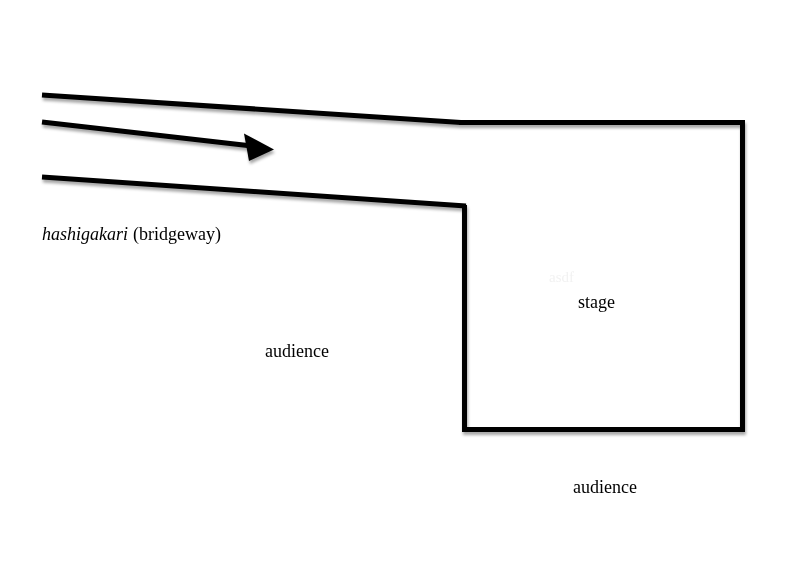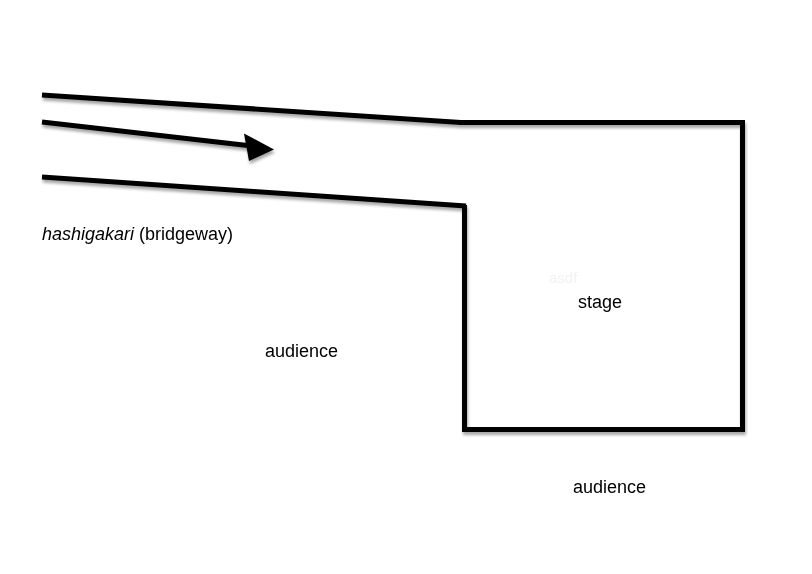--- a/index.html
+++ b/index.html
@@ -6,21 +6,21 @@
     margin: 0;
     padding: 0;
     background: #ffffff;
   }
   .canvas {
     position: relative;
     width: 812px;
     height: 574px;
     background: #ffffff;
     overflow: hidden;
-    font-family: Liberation Sans, sans-serif;
+    font-family: Liberation Serif, serif;
   }
   svg.diagram-lines {
     position: absolute;
     left: 0;
     top: 0;
     filter: drop-shadow(1.5px 3px 1.5px rgba(0,0,0,0.35));
   }
   .label {
     position: absolute;
     font-size: 18px;

